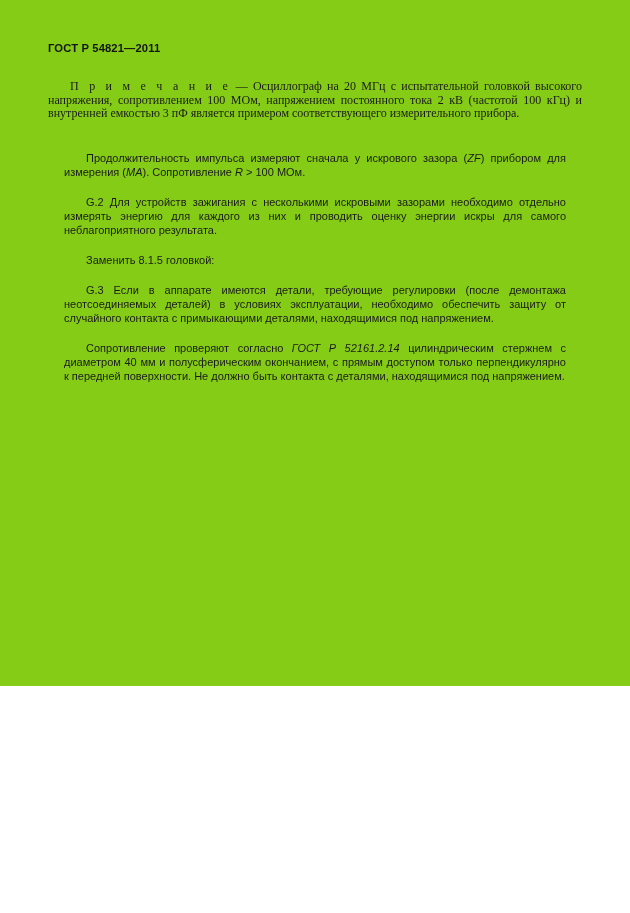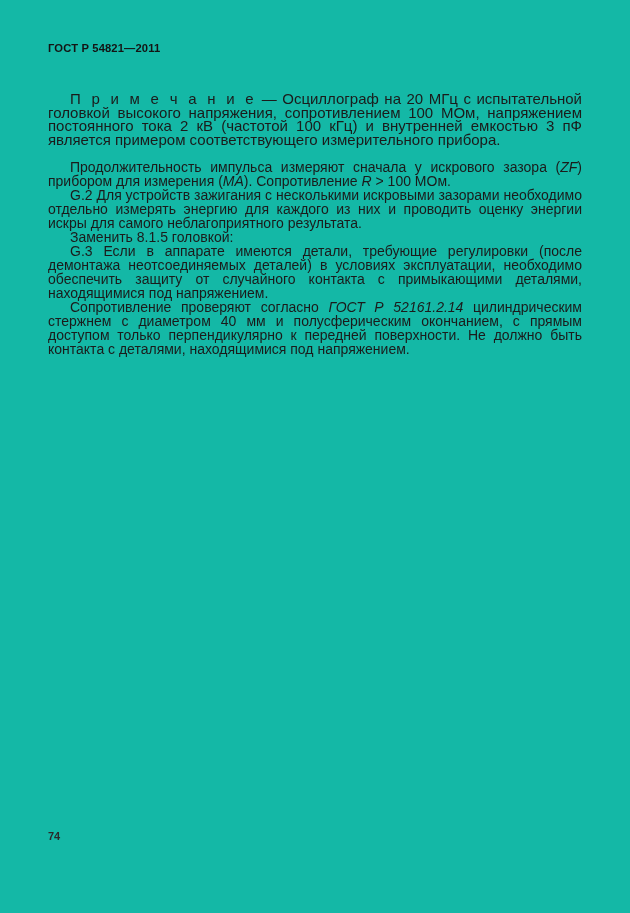--- a/index.html
+++ b/index.html
@@ -8,57 +8,58 @@
     padding: 0;
     background: #ffffff;
   }
   body {
     font-family: "Liberation Sans", "DejaVu Sans", sans-serif;
     color: #1a1a1a;
   }
   .page {
     position: relative;
     width: 630px;
-    height: 913px;
-    background: #14b8a6;
+    height: 686px;
+    background: #84cc16;
     overflow: hidden;
     box-sizing: border-box;
   }
   .page-header {
     position: absolute;
     left: 48px;
     top: 42px;
     font-size: 11.2px;
     font-weight: bold;
     letter-spacing: 0.15px;
     color: #141414;
     white-space: nowrap;
   }
   .content {
     position: absolute;
     left: 48px;
     top: 80px;
     width: 534px;
   }
   p.para {
-    margin: 0;
-    font-size: 14px;
+    margin: 16px;
+    font-size: 11px;
     line-height: 14.0px;
     text-align: justify;
     text-indent: 22px;
     color: #1b1b1b;
     hyphens: manual;
   }
   p.note {
-    margin: 12px 0 0 0;
-    font-size: 15px;
+    margin: 0 0 0 0;
+    font-size: 12px;
     line-height: 13.6px;
     text-align: justify;
     text-indent: 22px;
     color: #1b1b1b;
+    font-family: Liberation Serif, serif;
   }
   .note-label {
     letter-spacing: 2.6px;
   }
   .gap-note {
     height: 14px;
   }
   em, .ital {
     font-style: italic;
   }

